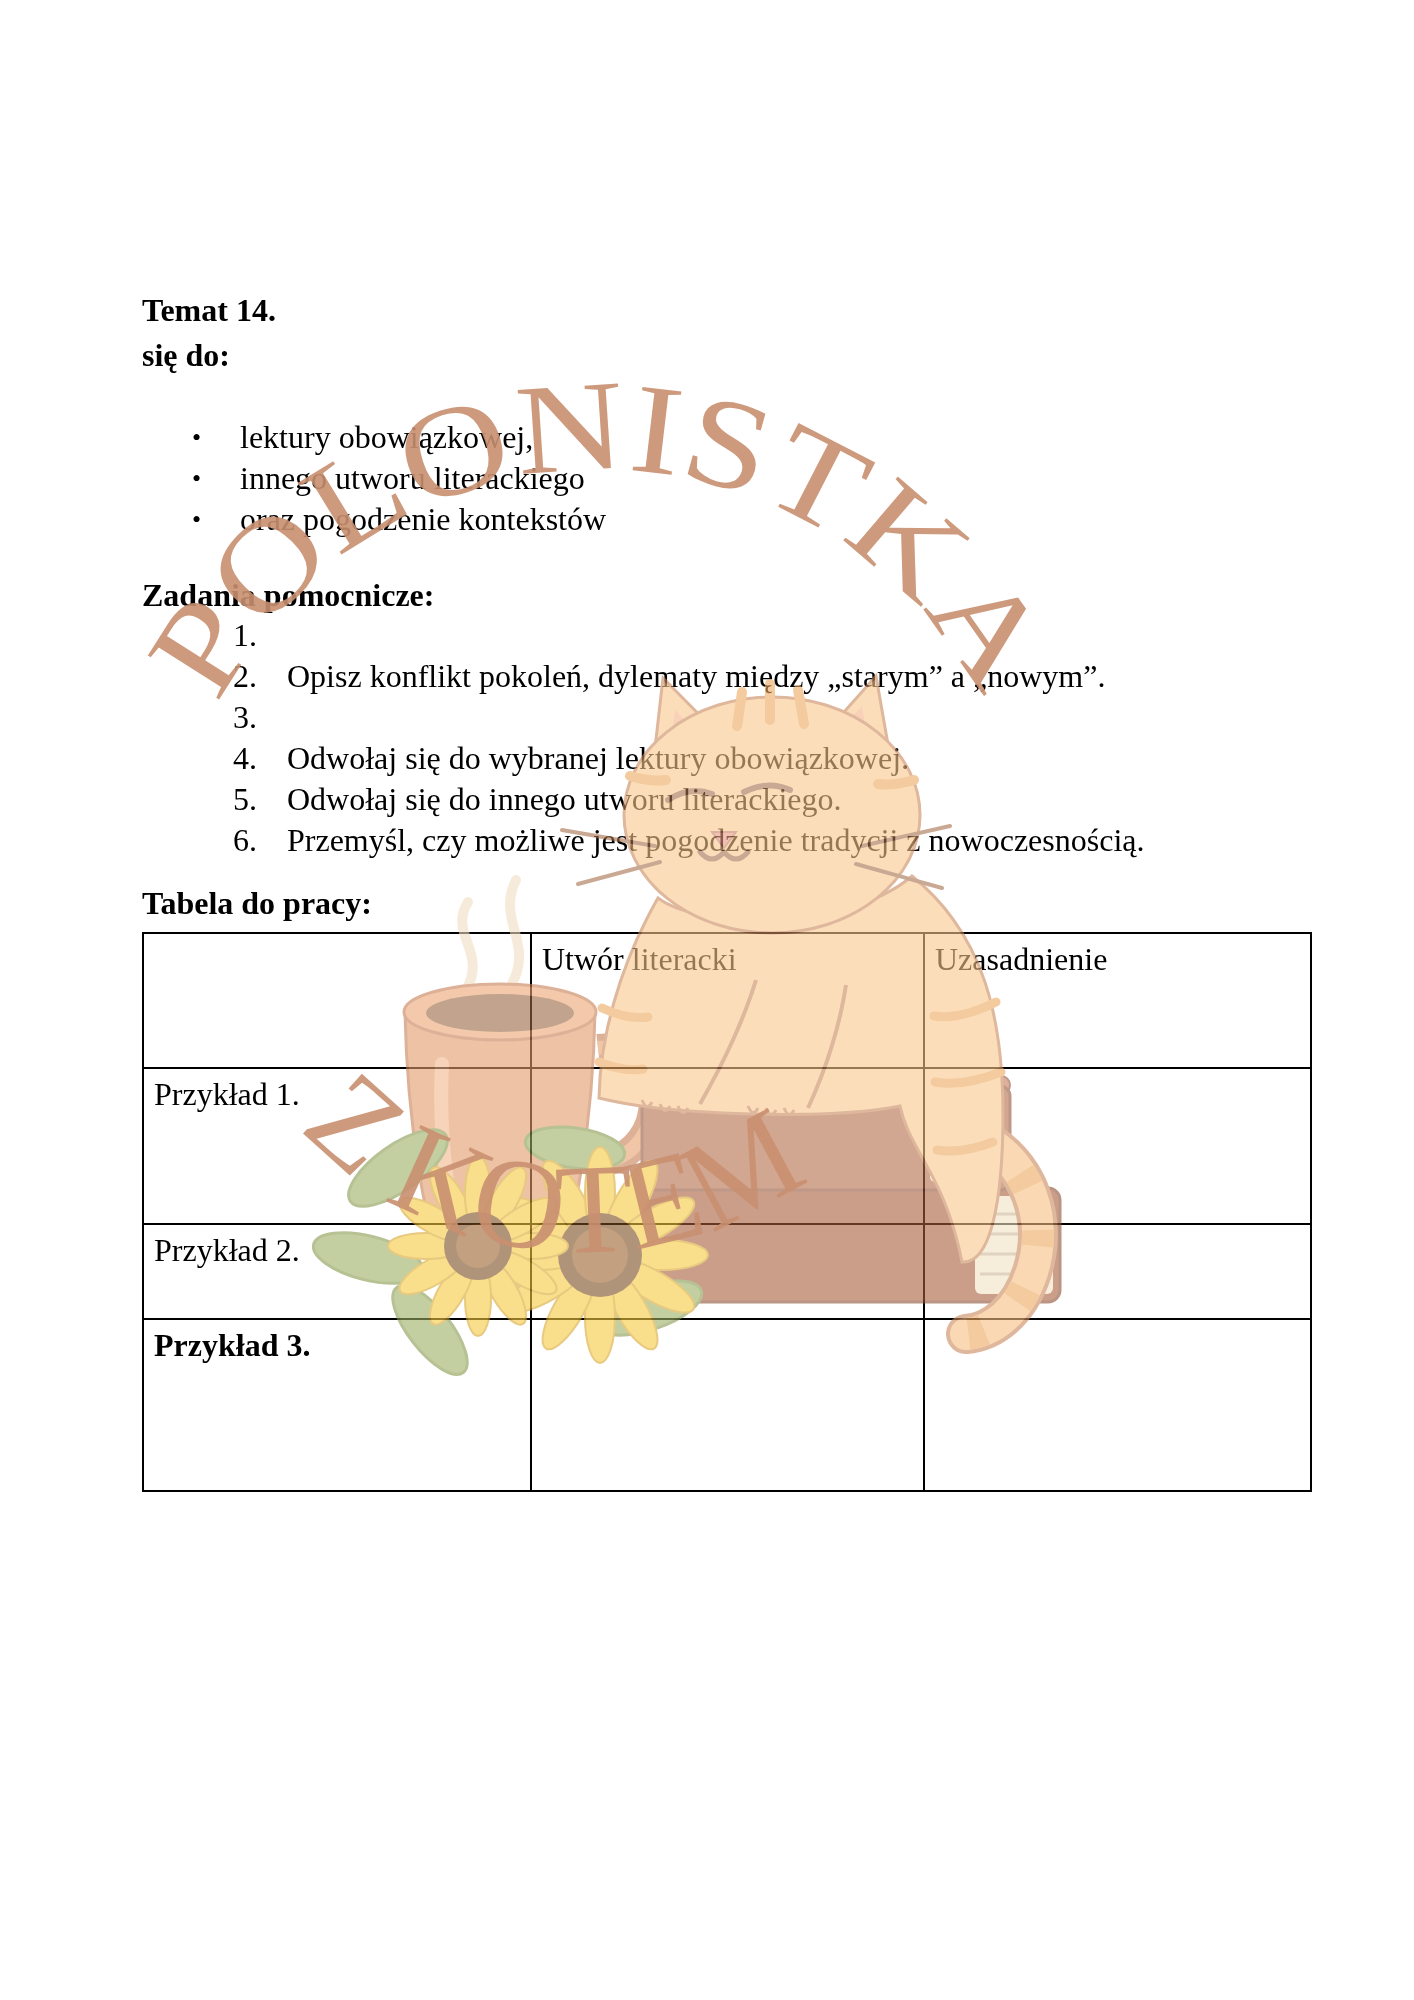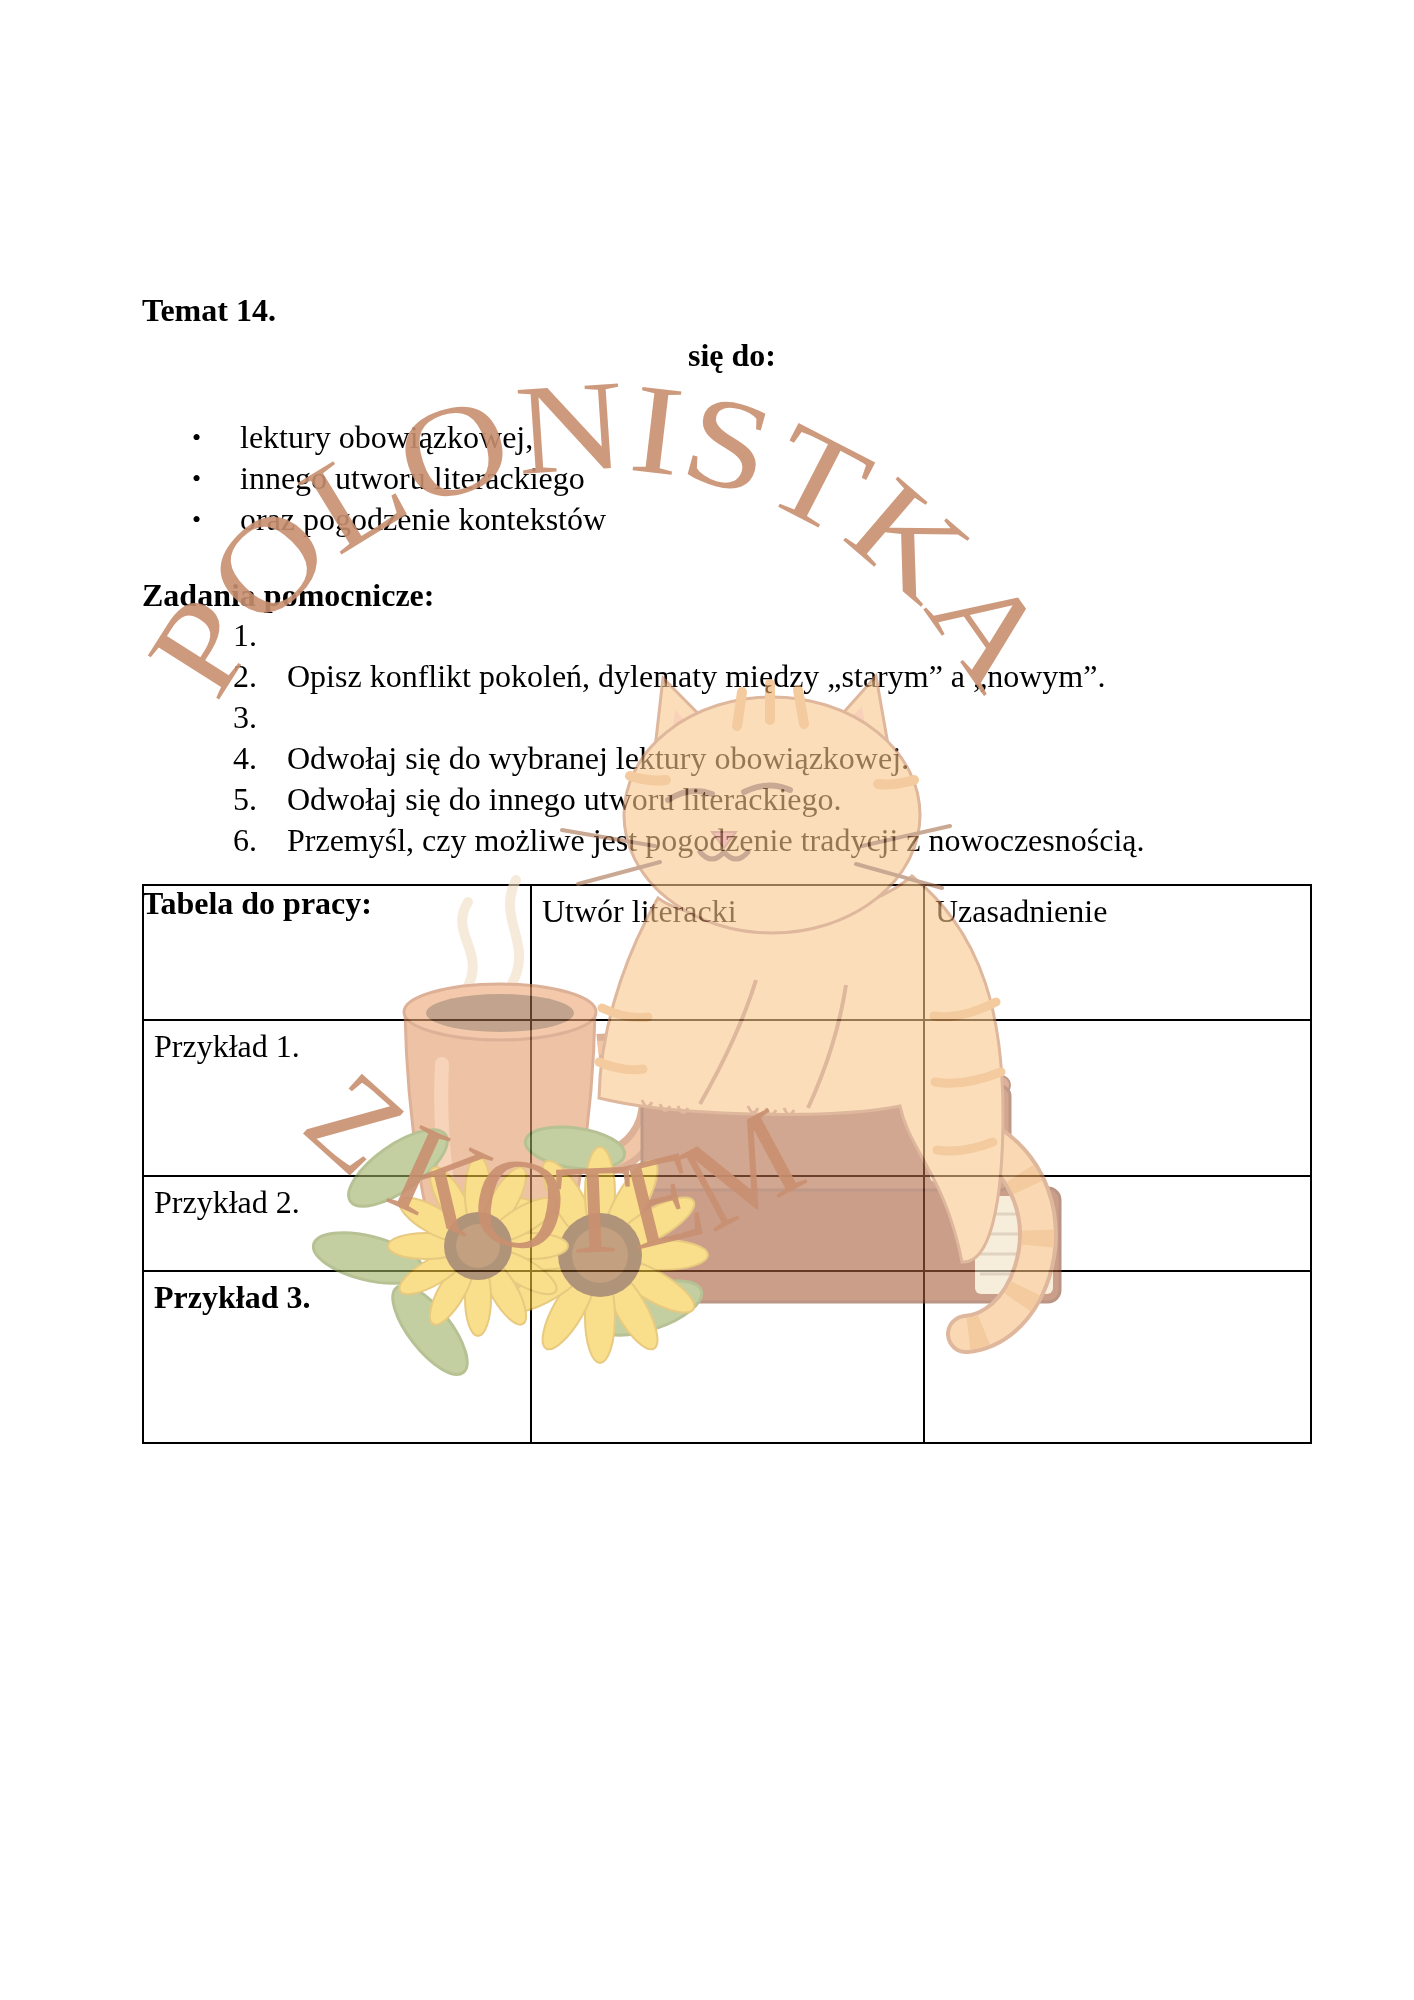--- a/index.html
+++ b/index.html
@@ -8,27 +8,27 @@
     width:1414px;height:2000px;
     background:#ffffff;
     margin:0 auto;
     overflow:hidden;
     font-family:"Liberation Serif","DejaVu Serif",serif;
     color:#000;
     font-size:32px;
     line-height:41px;
   }
   .abs{position:absolute;left:142px;}
-  .bold{font-weight:bold;text-align:center;}
+  .bold{font-weight:bold;}
   .bullet-row{display:flex;}
   .bullet-dot{width:98px;text-align:left;padding-left:50px;box-sizing:border-box;font-size:26px;}
   .task-row{display:flex;}
   .task-num{width:145px;text-align:left;padding-left:91px;box-sizing:border-box;}
   table.worktable{
-    position:absolute;left:142px;top:884px;
+    position:absolute;left:142px;top:932px;
     border-collapse:collapse;table-layout:fixed;
     width:1168px;
   }
   table.worktable td{
     border:2px solid #000;
     vertical-align:top;
     padding:5px 10px;
     font-size:32px;
   }
   .wm{

